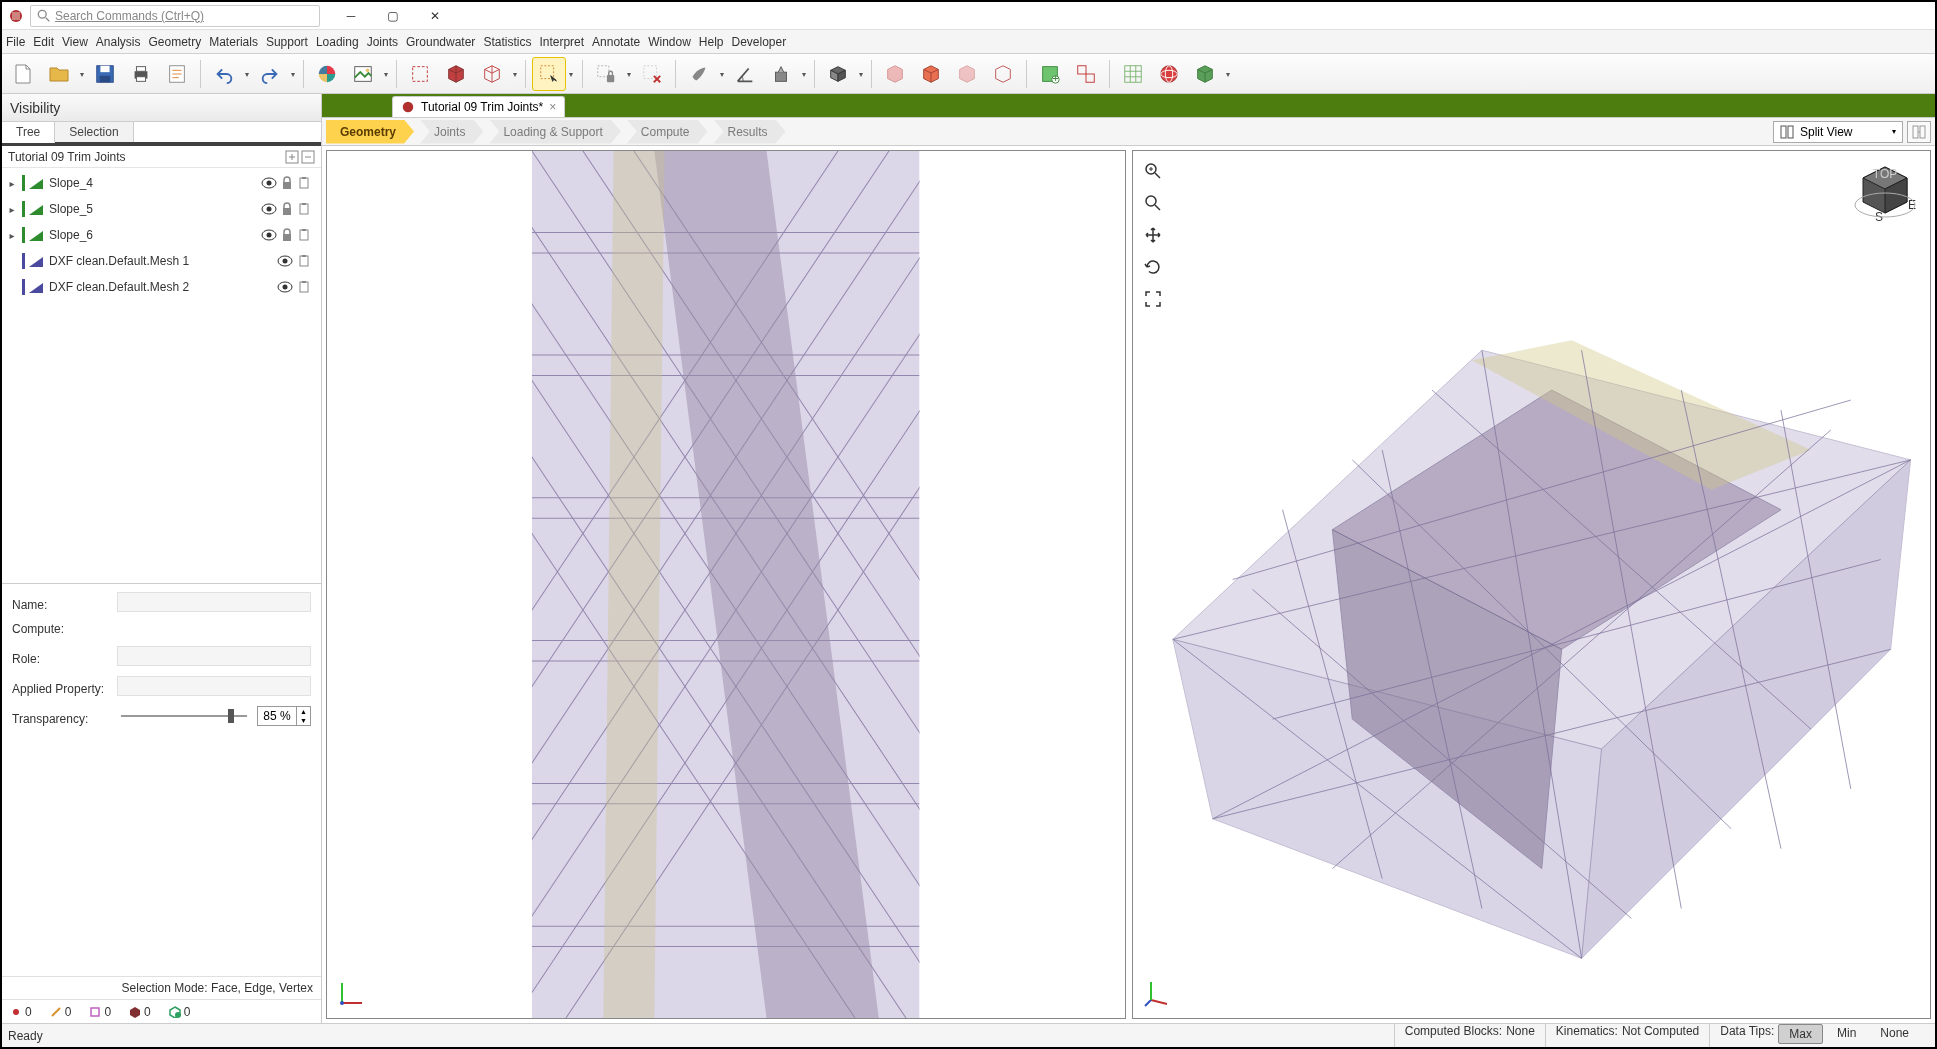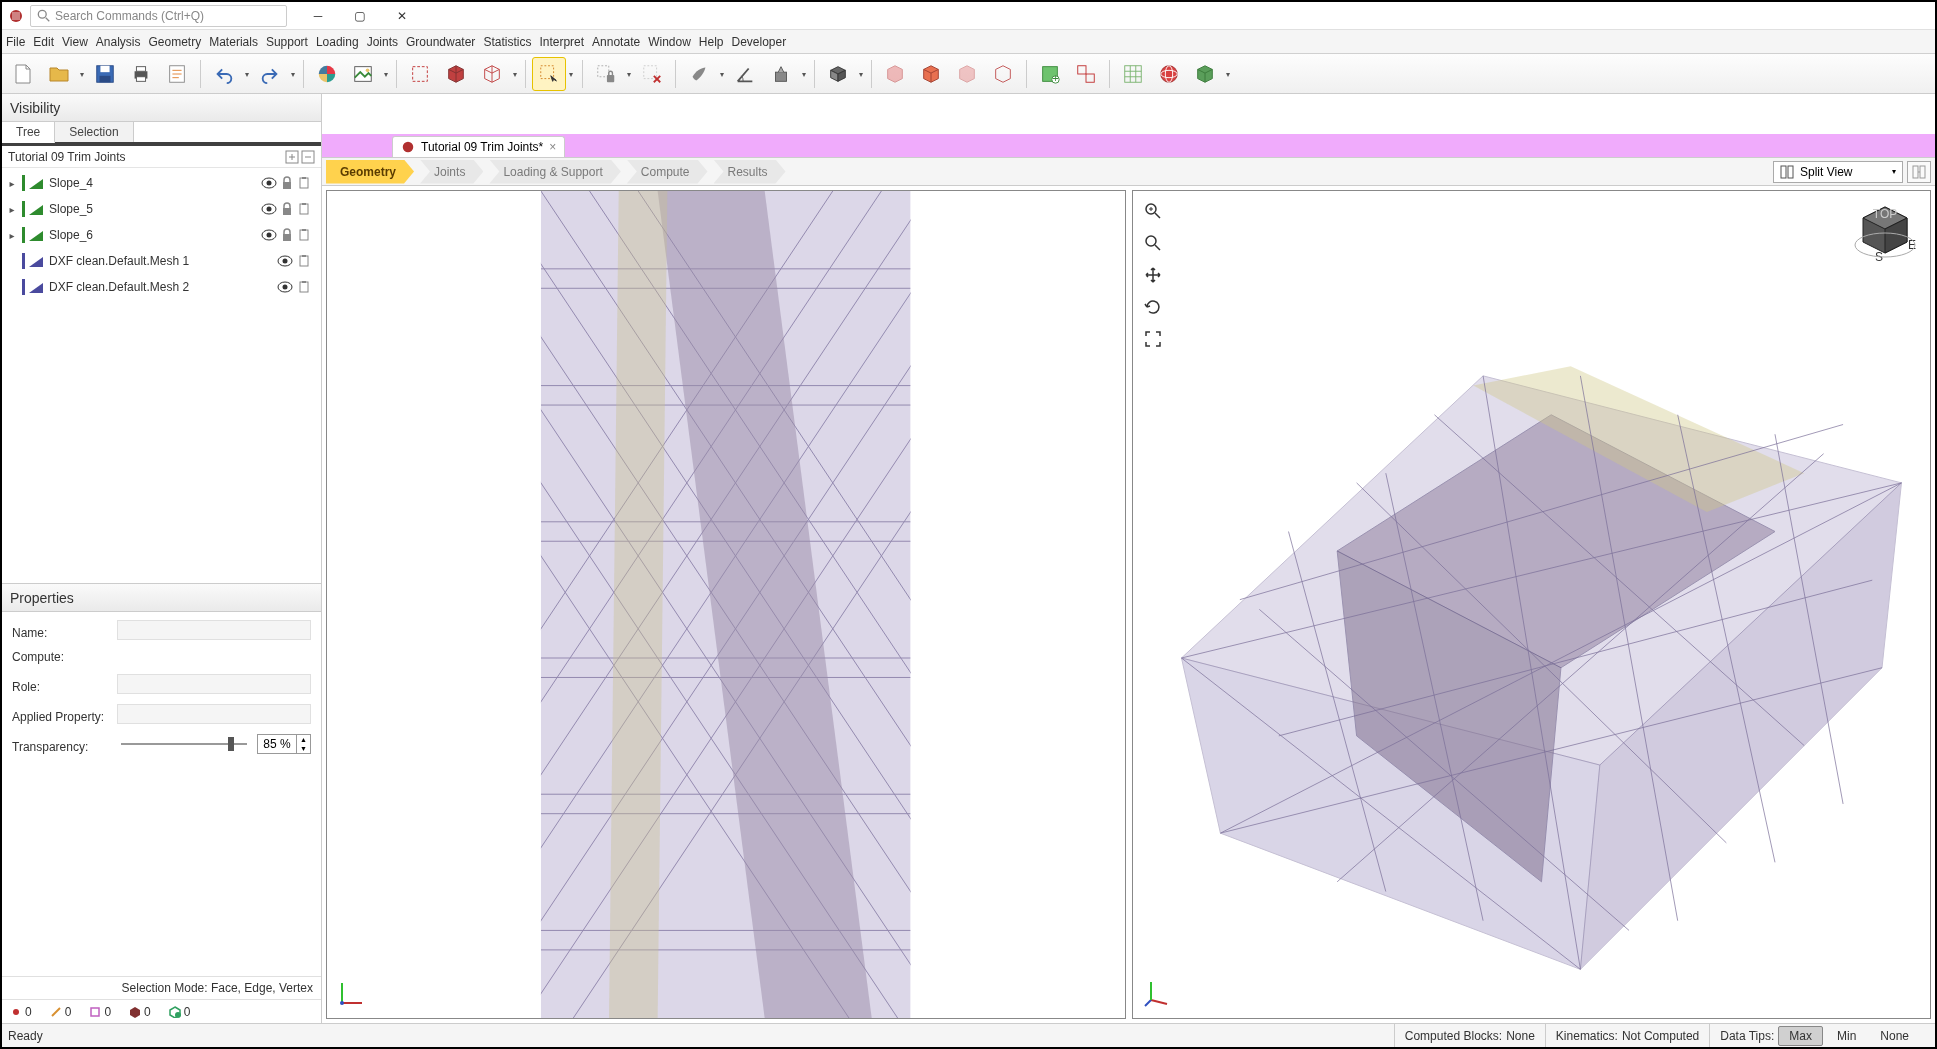--- a/index.html
+++ b/index.html
@@ -2,21 +2,21 @@
 <html><head>
 <meta charset="utf-8">
 <style>
   * { box-sizing: border-box; margin: 0; padding: 0; font-family: "Segoe UI", Tahoma, sans-serif; font-size: 12px; }
   body { background: #fff; width: 1937px; height: 1049px; overflow: hidden; border: 2px solid #000; display: flex; flex-direction: column; }
   
   
   .titlebar { height: 28px; background: #fff; display: flex; align-items: center; padding: 0 6px; border-bottom: 1px solid #e0e0e0; }
   .titlebar .app-icon { width: 16px; height: 16px; margin-right: 6px; }
   .titlebar .title-text { flex: 1; color: #333; font-size: 12px; }
-  .titlebar .search-cmd { width: 257px; height: 22px; border: 1px solid #ccc; border-radius: 2px; display: flex; align-items: center; padding: 0 6px; color: #888; margin-right: 10px; }
+  .titlebar .search-cmd { width: 290px; height: 22px; border: 1px solid #ccc; border-radius: 2px; display: flex; align-items: center; padding: 0 6px; color: #888; margin-right: 10px; text-decoration: underline; }
   .titlebar .winbtn { width: 42px; height: 22px; display: flex; align-items: center; justify-content: center; color: #333; cursor: default; }
   
   
   .menubar { height: 24px; background: #f5f5f5; display: flex; align-items: stretch; border-bottom: 1px solid #d0d0d0; }
   .menubar .menu-item { padding: 0 4px; display: flex; align-items: center; color: #333; cursor: default; }
   
   
   .toolbar { height: 40px; background: linear-gradient(#fdfdfd, #f0f0f0); border-bottom: 1px solid #ccc; display: flex; align-items: center; padding: 0 4px; gap: 2px; }
   .toolbar .sep { width: 1px; height: 28px; background: #ccc; margin: 0 4px; }
   .tb-btn { width: 34px; height: 34px; display: flex; align-items: center; justify-content: center; border-radius: 3px; position: relative; }
@@ -55,21 +55,21 @@
   .spin-box .val { flex: 1; text-align: center; }
   .spin-box .arrows { width: 14px; display: flex; flex-direction: column; border-left: 1px solid #999; }
   .spin-box .ar { height: 9px; text-align: center; font-size: 7px; line-height: 9px; }
   
   .selmode-row { margin-top: auto; padding: 4px 8px; border-top: 1px solid #e0e0e0; text-align: right; color: #333; }
   .counts-row { height: 24px; border-top: 1px solid #e0e0e0; display: flex; align-items: center; gap: 18px; padding: 0 8px; }
   .count-chip { display: flex; align-items: center; gap: 3px; color: #333; }
   
   
   .right-area { flex: 1; display: flex; flex-direction: column; min-width: 0; }
-  .doc-tabs { height: 24px; background: #f0abfc; display: flex; align-items: stretch; border-bottom: 1px solid #ccc; padding-left: 70px; margin-top: 40px; }
+  .doc-tabs { height: 24px; background: #4d7c0f; display: flex; align-items: stretch; border-bottom: 1px solid #ccc; padding-left: 70px; }
   .doc-tab { display: flex; align-items: center; padding: 0 8px; background: #fff; border: 1px solid #ccc; border-bottom: none; border-radius: 3px 3px 0 0; gap: 6px; margin-top: 2px; }
   .doc-tab .close { color: #888; cursor: default; }
   
   .stage-bar { height: 28px; background: #f5f5f5; border-bottom: 1px solid #ccc; display: flex; align-items: center; padding: 0 4px; }
   .stage { height: 24px; display: flex; align-items: center; padding: 0 18px 0 14px; color: #7a7a7a; position: relative; background: #e8e8e8; margin-right: 6px; clip-path: polygon(0 0, calc(100% - 10px) 0, 100% 50%, calc(100% - 10px) 100%, 0 100%, 10px 50%); }
   .stage.first { clip-path: polygon(0 0, calc(100% - 10px) 0, 100% 50%, calc(100% - 10px) 100%, 0 100%); }
   .stage.active { background: #ffd24d; color: #5a3c00; font-weight: 600; }
   .stage-bar .spacer { flex: 1; }
   .view-select { width: 130px; height: 22px; border: 1px solid #aaa; background: #fff; display: flex; align-items: center; padding: 0 6px; gap: 6px; margin-right: 4px; }
   .view-select .vs-icon { width: 14px; height: 14px; }
@@ -78,21 +78,21 @@
   .viewports { flex: 1; display: flex; gap: 6px; padding: 4px; min-height: 0; }
   .viewport { flex: 1; border: 1px solid #888; background: #fff; position: relative; overflow: hidden; }
   .vp-tools { position: absolute; left: 8px; top: 8px; display: flex; flex-direction: column; gap: 8px; z-index: 5; }
   .vp-tool { width: 24px; height: 24px; display: flex; align-items: center; justify-content: center; color: #333; }
   .vp-axes { position: absolute; left: 10px; bottom: 10px; width: 30px; height: 30px; z-index: 5; }
   .nav-cube { position: absolute; right: 10px; top: 8px; width: 70px; height: 70px; z-index: 5; }
   
   
   .statusbar { height: 24px; background: #f5f5f5; border-top: 1px solid #ccc; display: flex; align-items: center; padding: 0 6px; color: #333; gap: 0; }
   .statusbar .left { flex: 1; }
-  .status-chunk { padding: 0 10px; border-left: 1px solid #ccc; display: flex; align-items: center; height: 100%; gap: 4px; }
+  .status-chunk { padding: 0 10px; border-left: 1px solid #ccc; display: flex; align-items: flex-start; height: 100%; gap: 4px; }
   .status-btn { padding: 2px 10px; background: #eaeaea; border: 1px solid #bbb; border-radius: 2px; }
   .status-btn.active { background: #d0d0d0; border-color: #888; }
   .mesh-svg { width: 100%; height: 100%; }
 </style>
 </head>
 <body>
 
 <div class="titlebar">
   <svg class="app-icon" viewBox="0 0 16 16">
       <circle cx="8" cy="8" r="6" fill="#b03030"></circle>
@@ -450,21 +450,20 @@
             </svg>
             <svg width="14" height="14" viewBox="0 0 14 14">
               <rect x="3" y="2" width="8" height="10" fill="none" stroke="#888"></rect>
               <rect x="5" y="1" width="4" height="2" fill="#888"></rect>
             </svg>
           </span>
         </div>
       </div>
 
     <div class="props-panel">
-      <div class="panel-header">Properties</div>
       <div class="props-body">
         <div class="prop-row">
             <span class="label">Name:</span>
             <input type="text" style="">
           </div>
         <div class="prop-row">
             <span class="label">Compute:</span>
           </div>
         <div class="prop-row">
             <span class="label">Role:</span>

